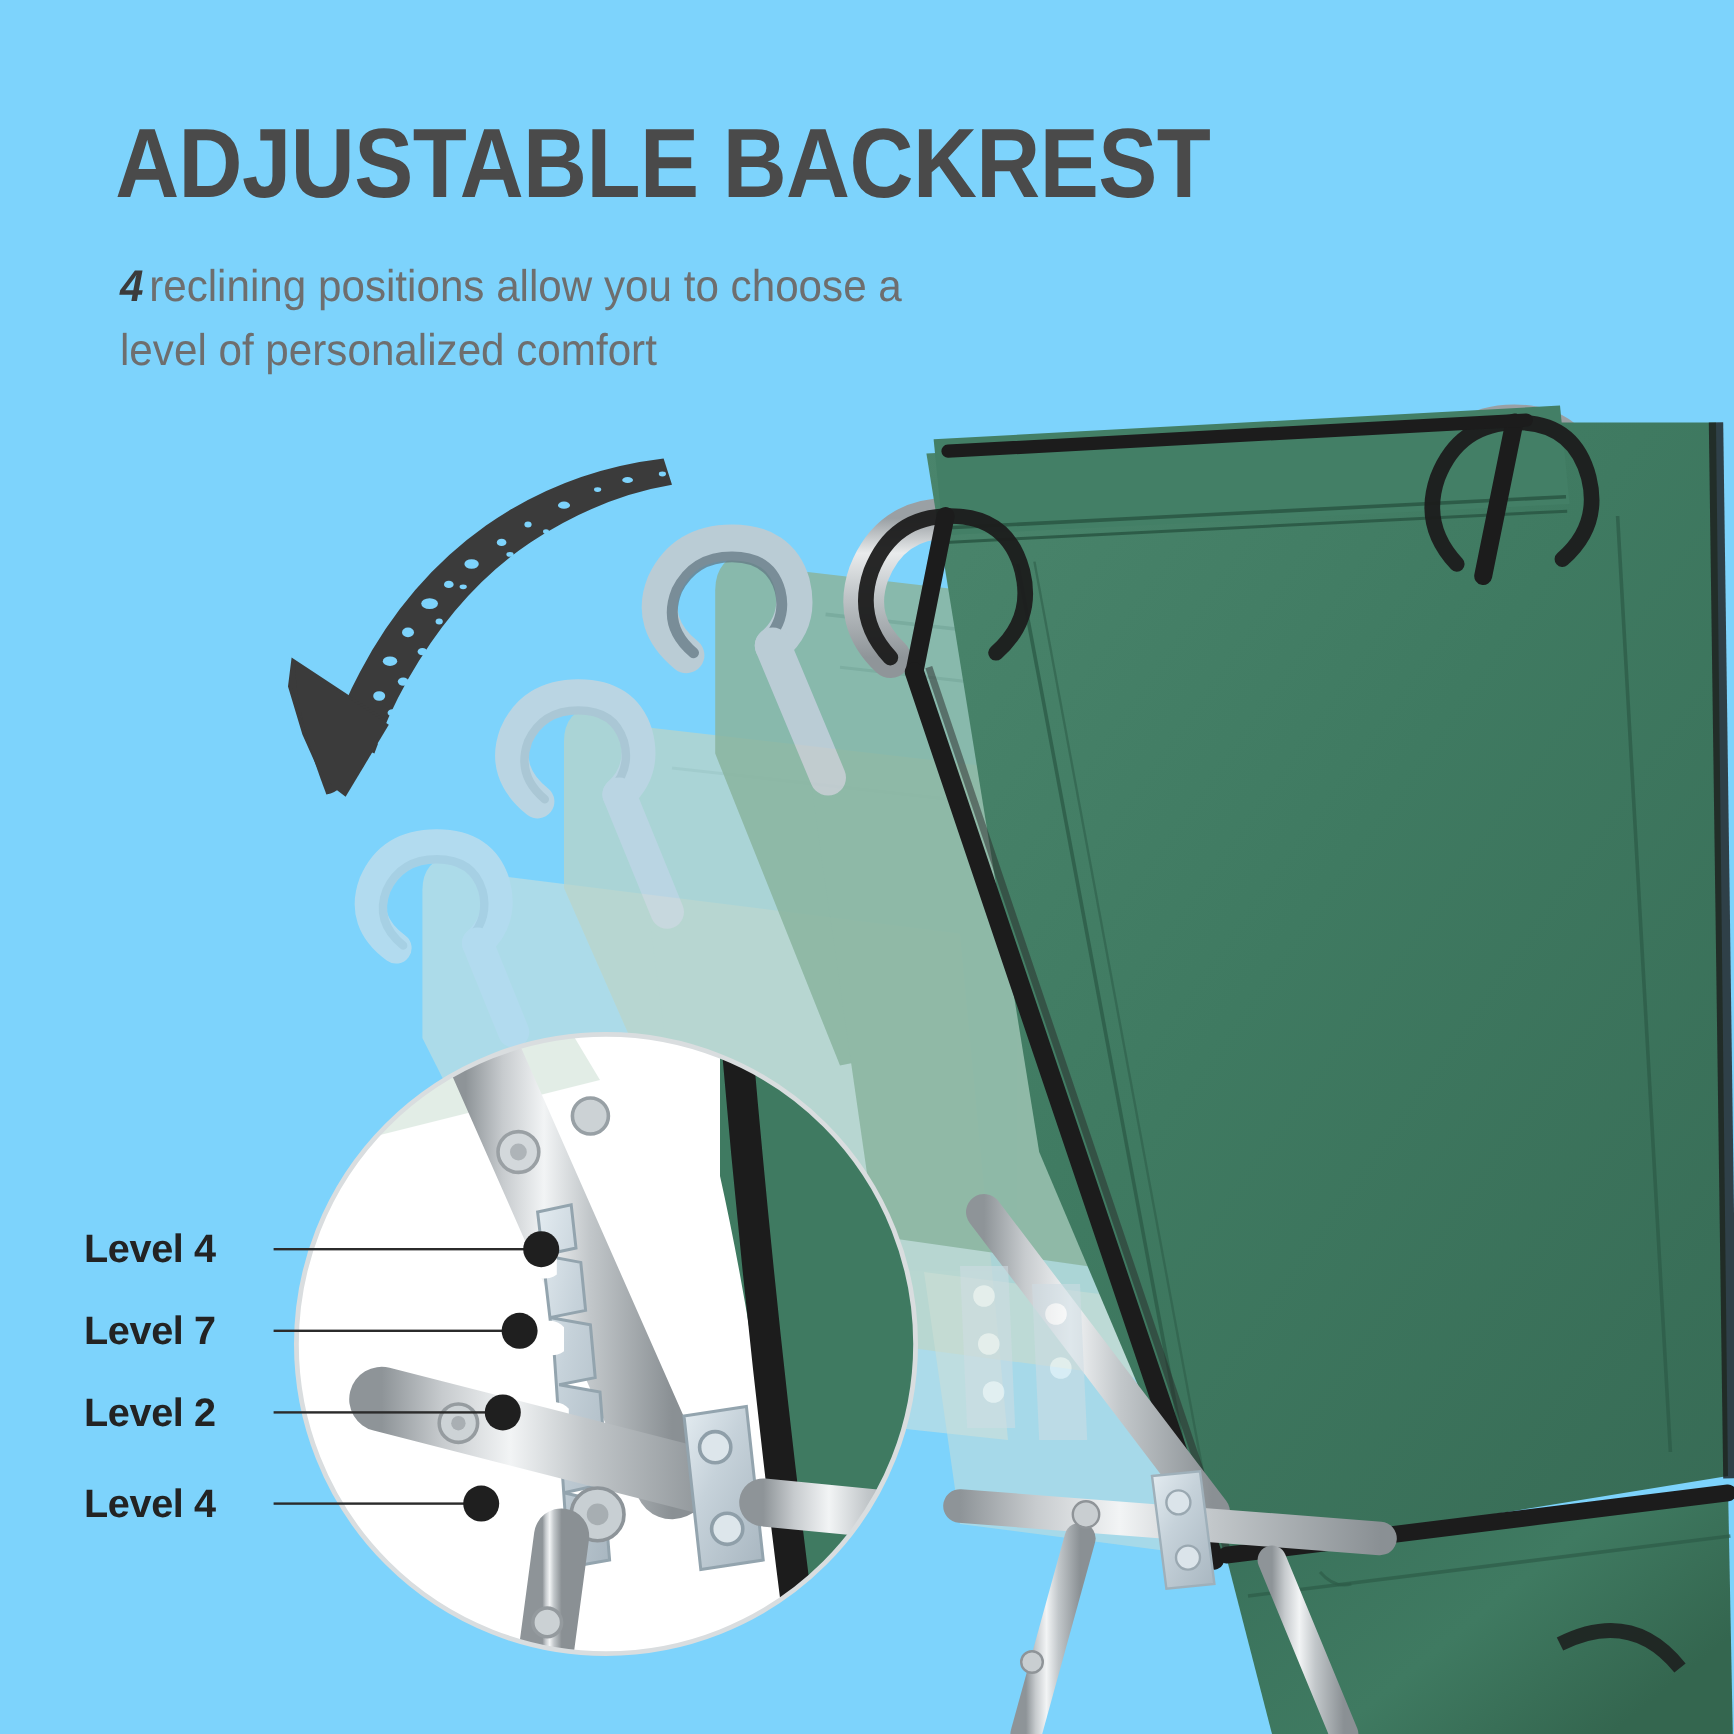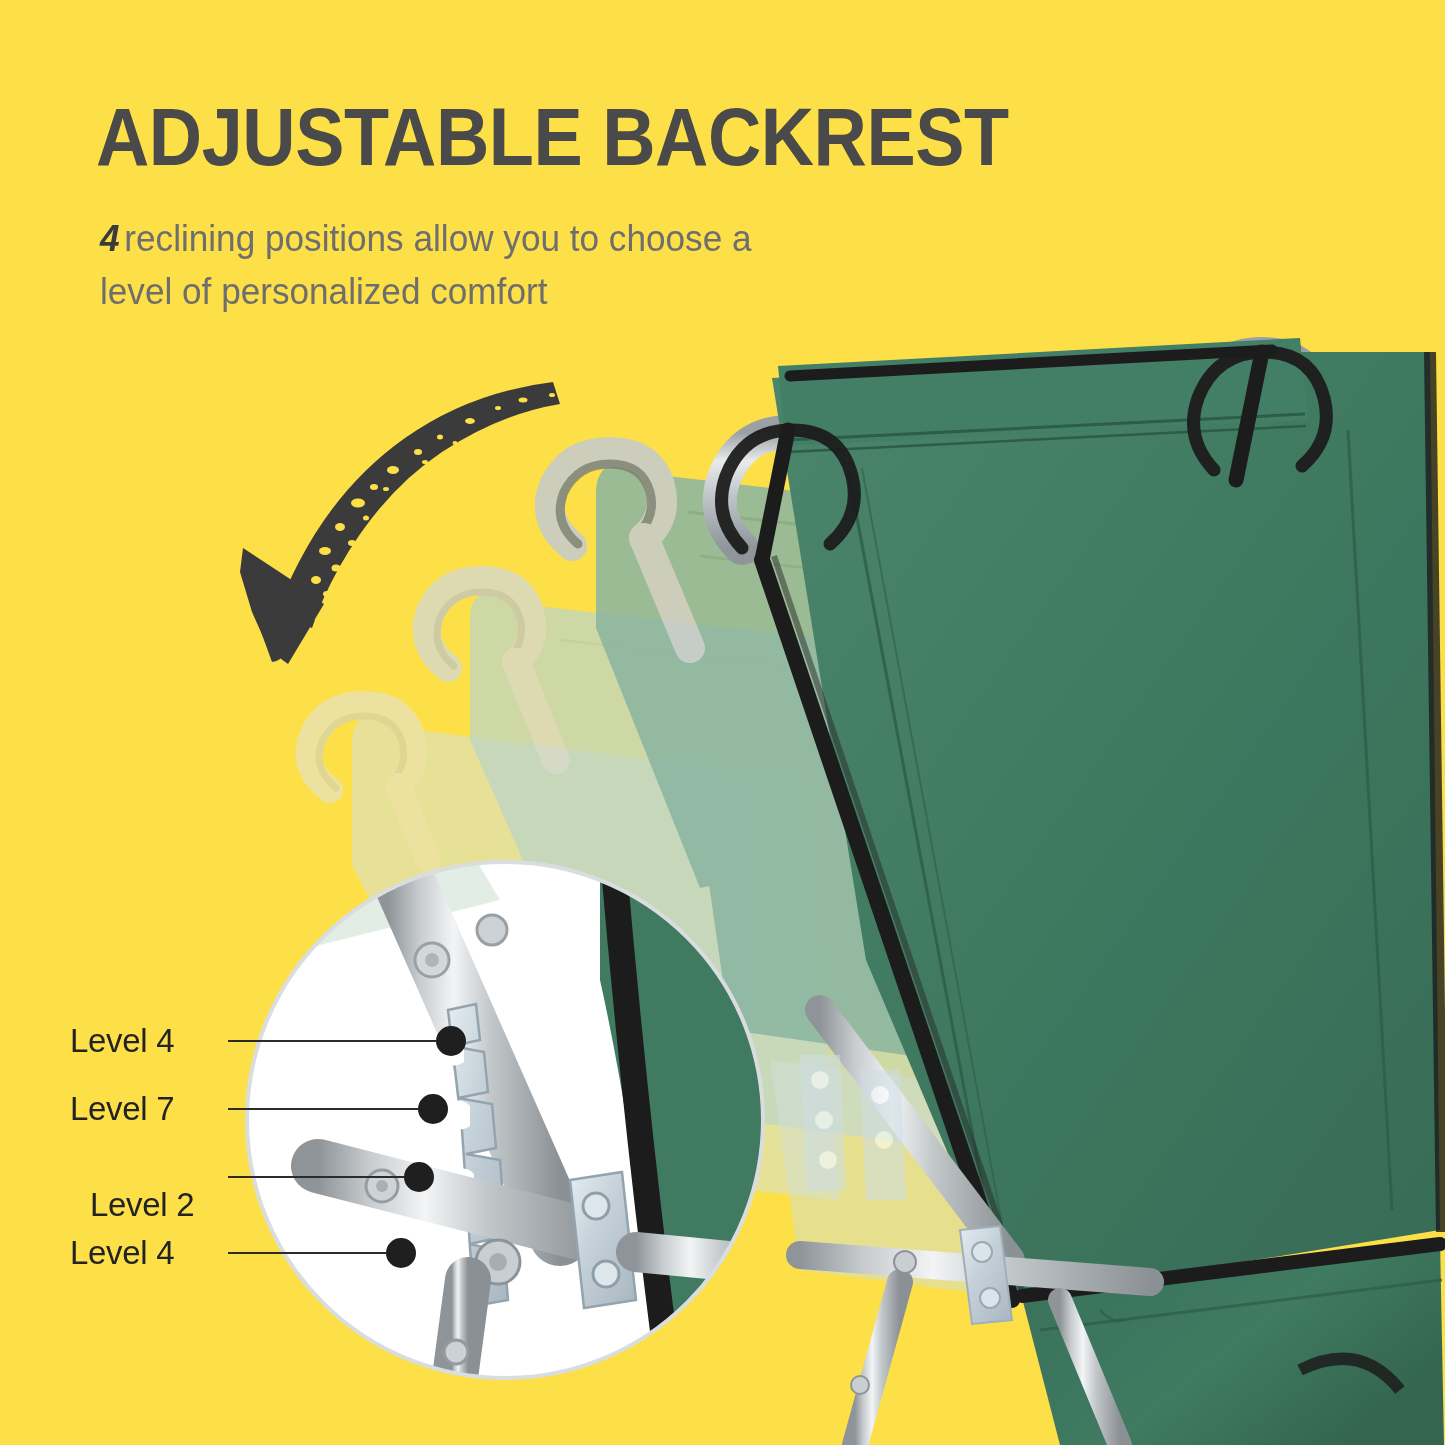--- a/index.html
+++ b/index.html
@@ -3,21 +3,21 @@
 <meta charset="utf-8">
 <style>
   html,body{margin:0;padding:0;}
   body{
     width:1445px;height:1445px;
     background:#ffffff;
     font-family:"Liberation Sans", sans-serif;
     overflow:hidden;
     position:relative;
   }
-  #stage{position:absolute;inset:0;width:1445px;height:1445px;overflow:hidden;background:#fde047;}
+  #stage{position:absolute;inset:0;width:1445px;height:1445px;overflow:hidden;background:#7dd3fc;}
 
   
   .headline{
     position:absolute;left:96px;top:95px;
     font-size:82px;line-height:84px;
     font-weight:700;letter-spacing:-0.5px;
     color:#4a4a4a;
     font-family:"Liberation Sans", sans-serif;
     transform:scaleX(0.90);transform-origin:left top;
     white-space:nowrap;
@@ -37,21 +37,21 @@
     position:absolute;left:100px;top:265px;
     font-size:37px;line-height:53px;
     color:#6e6e6e;font-weight:400;
     transform:scaleX(0.95);transform-origin:left top;
     white-space:nowrap;
   }
 
   
   .lvl{
     position:absolute;
-    font-size:33px;font-weight:400;color:#232323;
+    font-size:33px;font-weight:700;color:#232323;
     letter-spacing:-0.3px;white-space:nowrap;text-align:right;
   }
   .leader{position:absolute;height:2px;background:#2b2b2b;}
   .dot{position:absolute;width:30px;height:30px;border-radius:50%;background:#1f1f1f;}
 
   
   svg.art{position:absolute;left:0;top:0;width:1445px;height:1445px;}
 </style>
 </head>
 <body>
@@ -327,21 +327,21 @@
   <div class="subline2">level of personalized comfort</div>
 
   <div class="lvl" style="left:70px;top:1022px;">Level 4</div>
   <div class="leader" style="left:228px;top:1040px;width:222px;"></div>
   <div class="dot" style="left:436px;top:1026px;"></div>
 
   <div class="lvl" style="left:70px;top:1090px;">Level 7</div>
   <div class="leader" style="left:228px;top:1108px;width:204px;"></div>
   <div class="dot" style="left:418px;top:1094px;"></div>
 
-  <div class="lvl" style="left:70px;top:1186px;margin-left:20px;">Level 2</div>
+  <div class="lvl" style="left:70px;top:1158px;">Level 2</div>
   <div class="leader" style="left:228px;top:1176px;width:190px;"></div>
   <div class="dot" style="left:404px;top:1162px;"></div>
 
   <div class="lvl" style="left:70px;top:1234px;">Level 4</div>
   <div class="leader" style="left:228px;top:1252px;width:172px;"></div>
   <div class="dot" style="left:386px;top:1238px;"></div>
 
 </div>
 
 </body></html>

